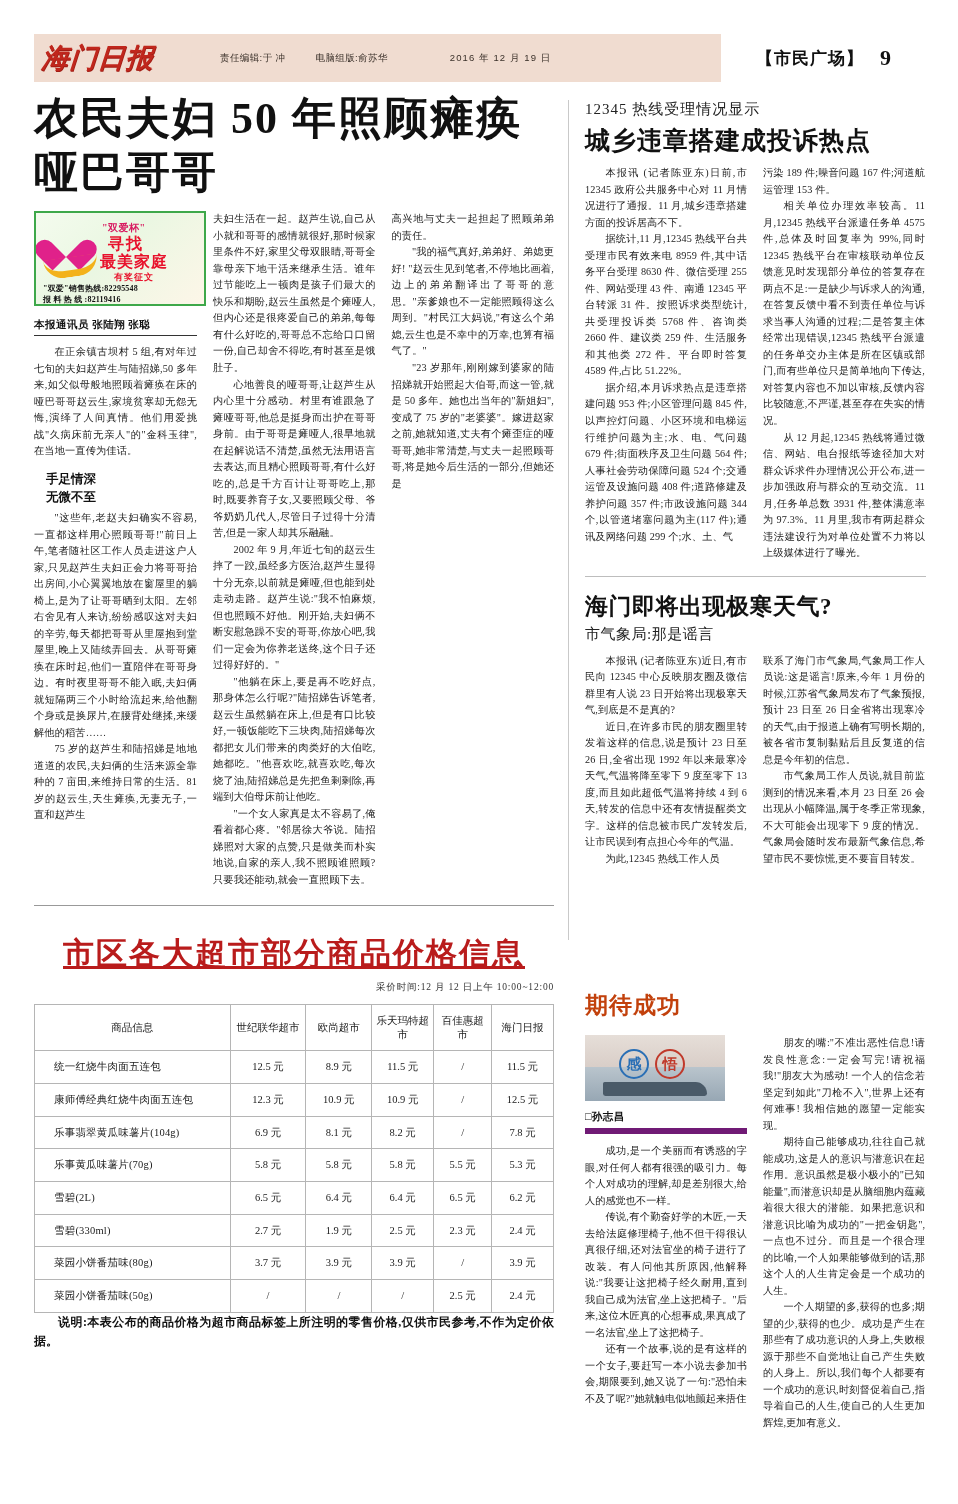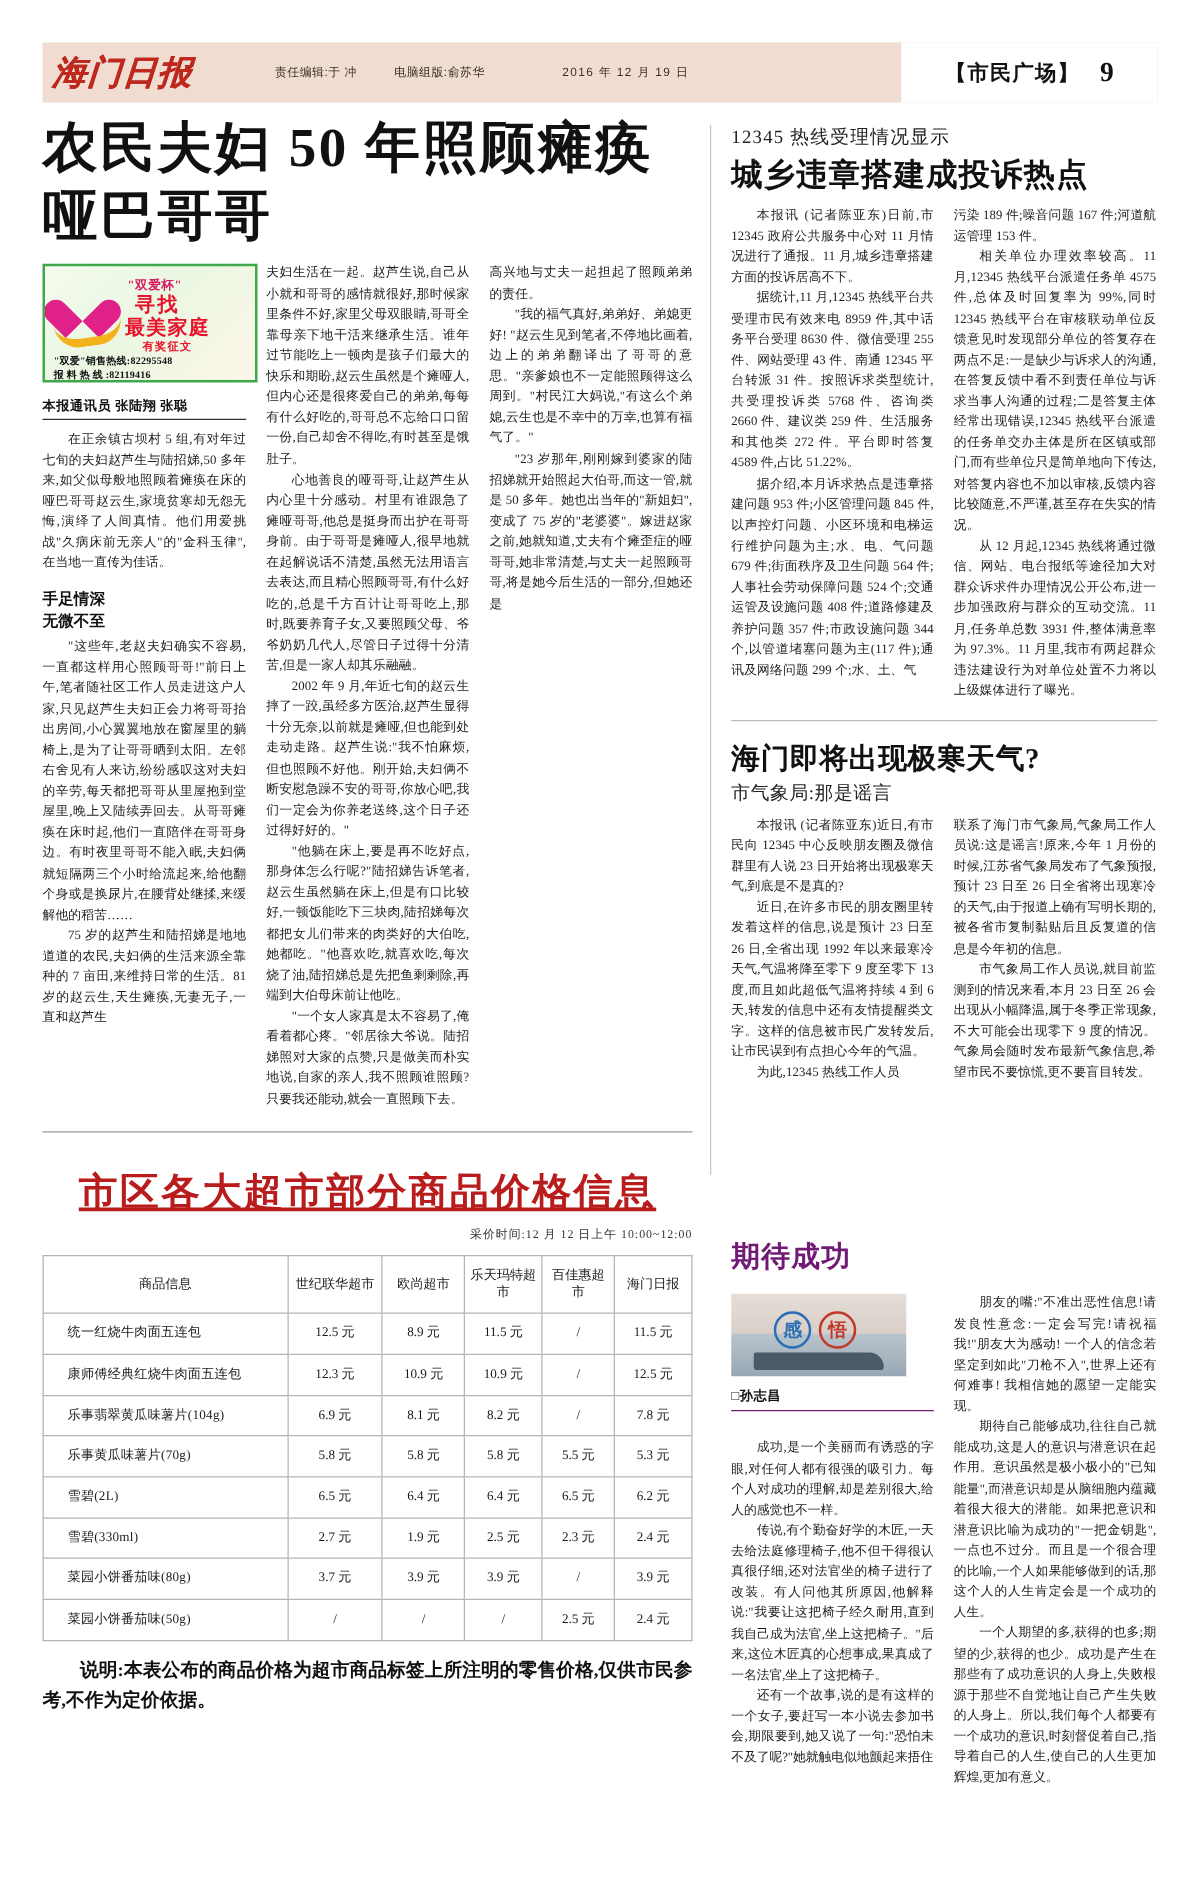--- a/index.html
+++ b/index.html
@@ -154,21 +154,21 @@
     letter-spacing: 0.5px;
     padding-bottom: 3px;
     border-bottom: 1px solid #333;
     margin-bottom: 8px;
     color: #111;
   }
   .subtitle-bold {
     font-size: 12.5px;
     font-weight: bold;
     line-height: 1.45;
-    margin: 10px 0 4px;
+    margin: 10px 12px 4px;
     color: #111;
   }
 
   
   .ad-banner {
     width: 172px; height: 95px;
     border: 2px solid #3ea84a;
     background: linear-gradient(135deg,#f4fbee 0%,#eaf7e2 45%,#fdf6e8 100%);
     position: relative;
     overflow: hidden;
@@ -229,28 +229,28 @@
   table.price td.item {
     text-align: left; padding-left: 19px; letter-spacing: 0.2px;
   }
   table.price th.c-item { width: 196px; }
   table.price th.c-1 { width: 76px; }
   table.price th.c-2 { width: 66px; }
   table.price th.c-3 { width: 62px; }
   table.price th.c-4 { width: 58px; }
   table.price th.c-5 { width: 62px; }
   .table-note {
-    font-size: 15px; line-height: 1.6; margin-top: 12px;
+    font-size: 12px; line-height: 1.6; margin-top: 0;
     text-indent: 2em; text-align: justify; color: #111; font-weight: bold;
   }
 
   
   .essay-zone { position: absolute; left: 585px; top: 990px; width: 341px; }
   .essay-title {
-    font-size: 23px; font-weight: bold; letter-spacing: 1px; color: #701a75;
+    font-size: 23px; font-weight: bold; letter-spacing: 1px; color: #c2410c;
     margin-bottom: 14px;
   }
   .essay-body { display: flex; gap: 16px; }
   .essay-col { width: 162px; }
   .essay-photo {
     width: 140px; height: 66px;
     background: linear-gradient(180deg,#e6ded8 0%,#d9cec8 48%,#b9c4cc 49%,#97a7b4 100%);
     position: relative; overflow: hidden; margin-bottom: 9px;
   }
   .photo-circ {
@@ -260,21 +260,21 @@
     font-size: 15px; font-weight: bold;
   }
   .photo-circ.a { left: 34px; border-color: #2a6fb5; color: #2a6fb5; }
   .photo-circ.b { left: 70px; border-color: #c0392b; color: #c0392b; }
   .photo-boat {
     position: absolute; left: 18px; bottom: 5px; width: 104px; height: 14px;
     background: #4a5a68; border-radius: 2px 14px 3px 3px;
   }
   .essay-byline {
     font-size: 10.5px; font-weight: bold; letter-spacing: 0.5px;
-    padding-bottom: 4px; border-bottom: 1px solid #701a75; margin-bottom: 22px;
+    padding-bottom: 4px; border-bottom: 6px solid #701a75; margin-bottom: 9px;
     color: #111;
   }
   .essay-col p {
     font-size: 10.2px; line-height: 1.62; text-align: justify;
     text-indent: 2em; color: #1c1c1c;
   }
   .hrule-long {
     position: absolute; left: 34px; top: 905px; width: 520px; height: 1px;
     background: #999;
   }

